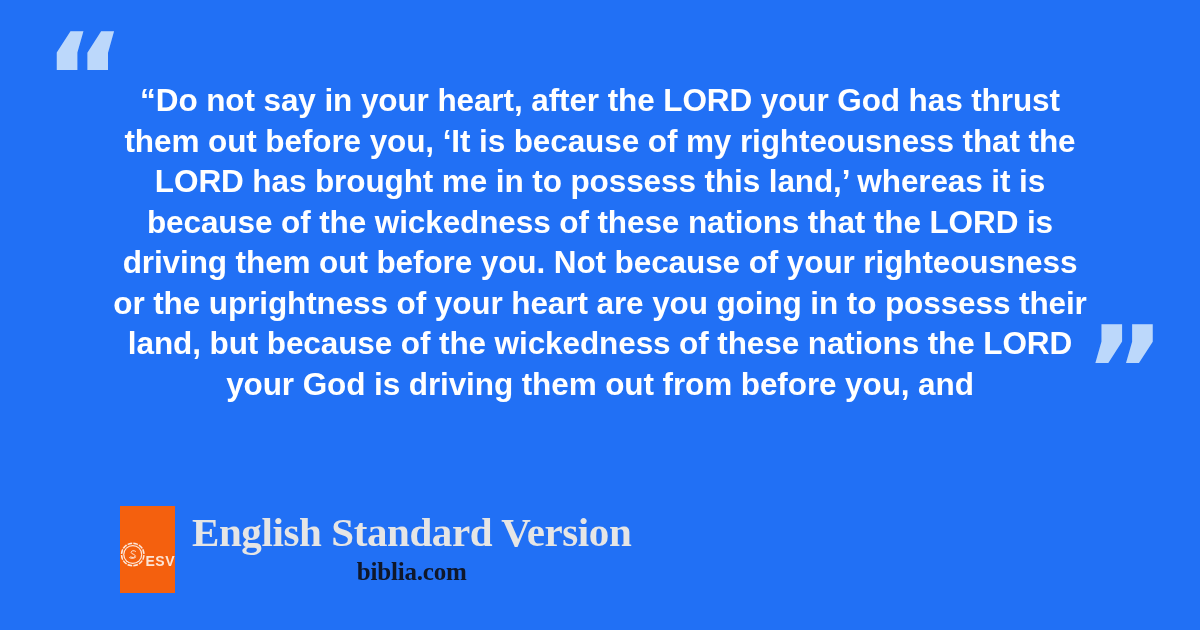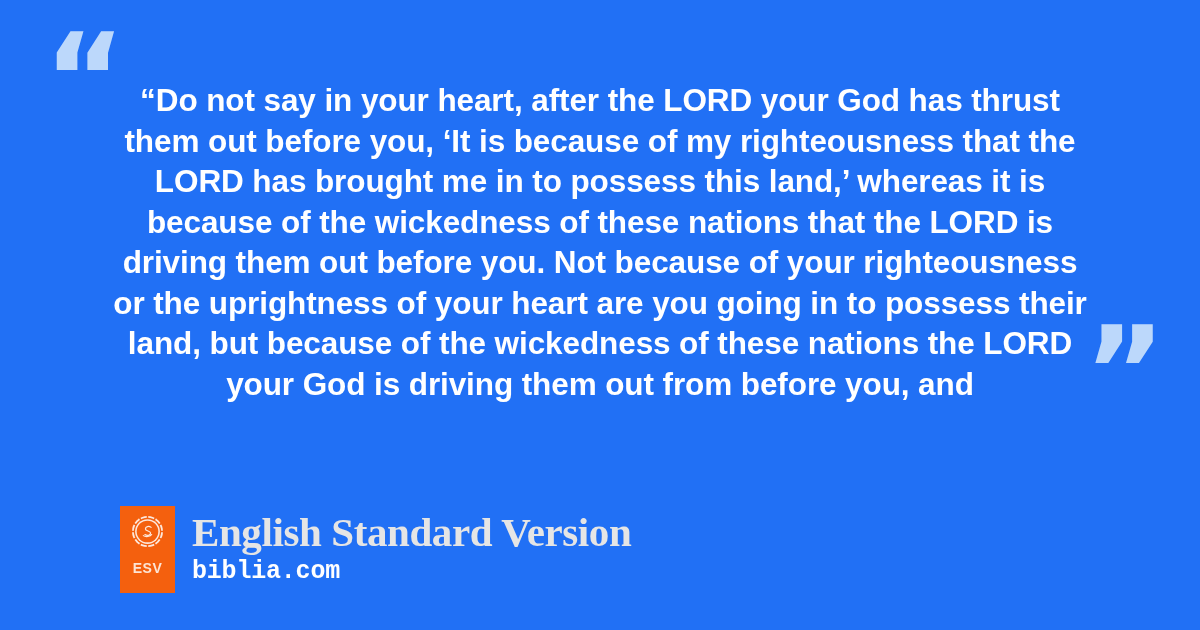--- a/index.html
+++ b/index.html
@@ -68,21 +68,21 @@
     display: flex;
     align-items: flex-start;
     gap: 17px;
   }
 
   .esv-badge {
     width: 55px;
     height: 87px;
     background: #F4600E;
     display: flex;
-    flex-direction: column;
+    flex-direction: row;
     align-items: center;
     justify-content: flex-start;
     padding-top: 9px;
     flex: 0 0 auto;
   }
 
   .esv-seal {
     width: 33px;
     height: 33px;
     display: block;
@@ -107,27 +107,28 @@
   .version-name {
     color: #e5e5e5;
     font-family: Liberation Serif, serif;
     font-weight: 700;
     font-size: 41px;
     line-height: 46px;
     letter-spacing: -0.4px;
   }
 
   .site-name {
-    color: #ffffff;
-    font-family: Liberation Mono, monospace;
+    color: #0f172a;
+    font-family: Liberation Serif, serif;
     font-weight: 700;
     font-size: 25px;
     line-height: 30px;
     letter-spacing: -0.2px;
     margin-top: 2px;
+    text-align: center;
   }
 </style>
 </head>
 <body>
 
 <div class="quote-card">
 
   <span class="quote-mark open">“</span>
 
   <div class="quote-body">“Do not say in your heart, after the LORD your God has thrust them out before you, ‘It is because of my righteousness that the LORD has brought me in to possess this land,’ whereas it is because of the wickedness of these nations that the LORD is driving them out before you. Not because of your righteousness or the uprightness of your heart are you going in to possess their land, but because of the wickedness of these nations the LORD your God is driving them out from before you, and</div>

